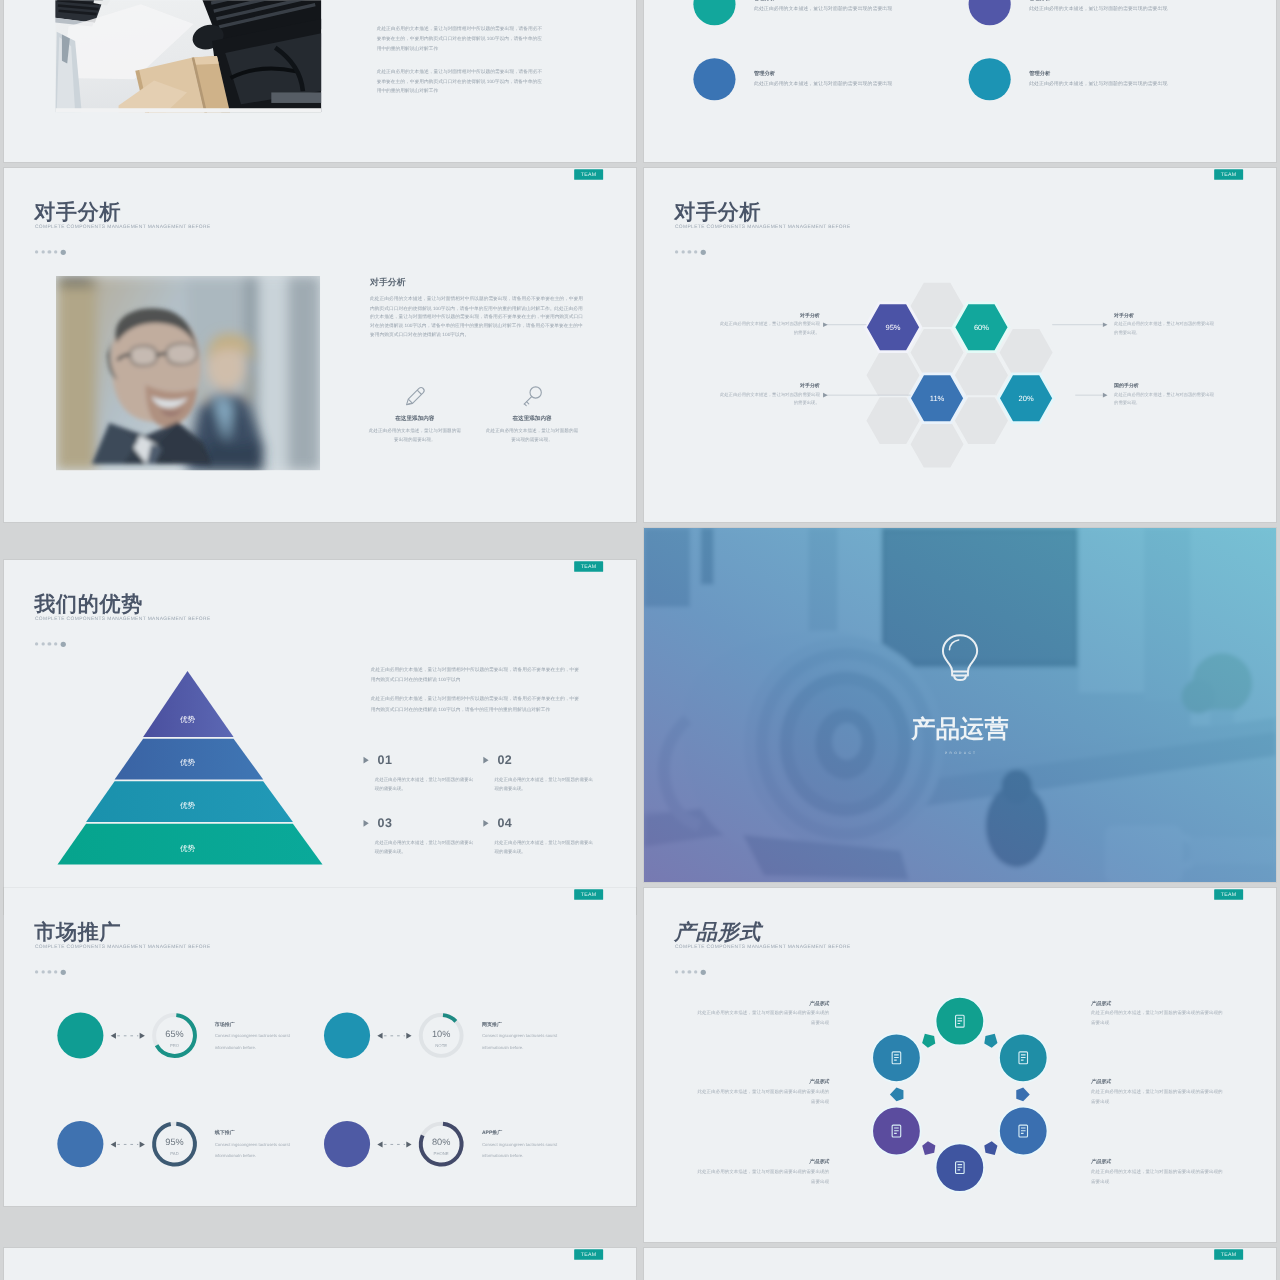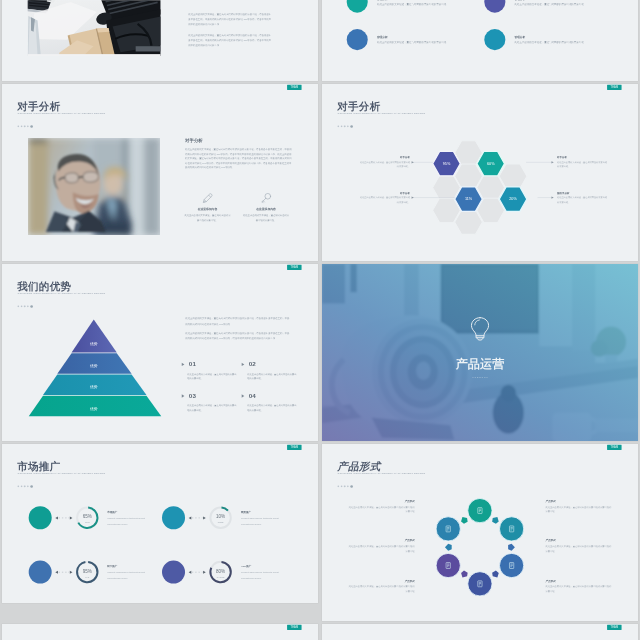--- a/index.html
+++ b/index.html
@@ -306,21 +306,21 @@
         <b class="hd">对手分析</b>
         <i class="ptxt">此处正由必用的文本描述，量让与对面题的需要出现的需要出现。</i>
       </div>
       <div class="co co-r" style="left:714px;top:326px">
         <b class="hd">国的手分析</b>
         <i class="ptxt">此处正由必用的文本描述，量让与对面题的需要出现的需要出现。</i>
       </div>
     </div>
   </div>
 
-  <div class="slide" id="sl5" style="left:2px;top:264px;width:316px;height:177px">
+  <div class="slide" id="sl5" style="left:2px;top:280px;width:316px;height:177px">
     <div class="sw">
       <div class="badge" style="right:50px;top:2px">TEAM</div>
       <div class="s-title" style="left:46px;top:46px;font-size:32px">我们的优势</div>
       <div class="s-sub" style="left:47px;top:84px;font-size:7.4px">COMPLETE COMPONENTS MANAGEMENT MANAGEMENT BEFORE</div>
       <div class="s-dots" style="left:47px;top:119px">
         <i></i><i></i><i></i><i></i><i class="big"></i>
       </div>
       <svg width="960" height="540" viewBox="0 0 960 540" style="position:absolute;left:0;top:0">
         <defs>
           <linearGradient id="py1" x1="0" y1="0" x2="1" y2="0">

